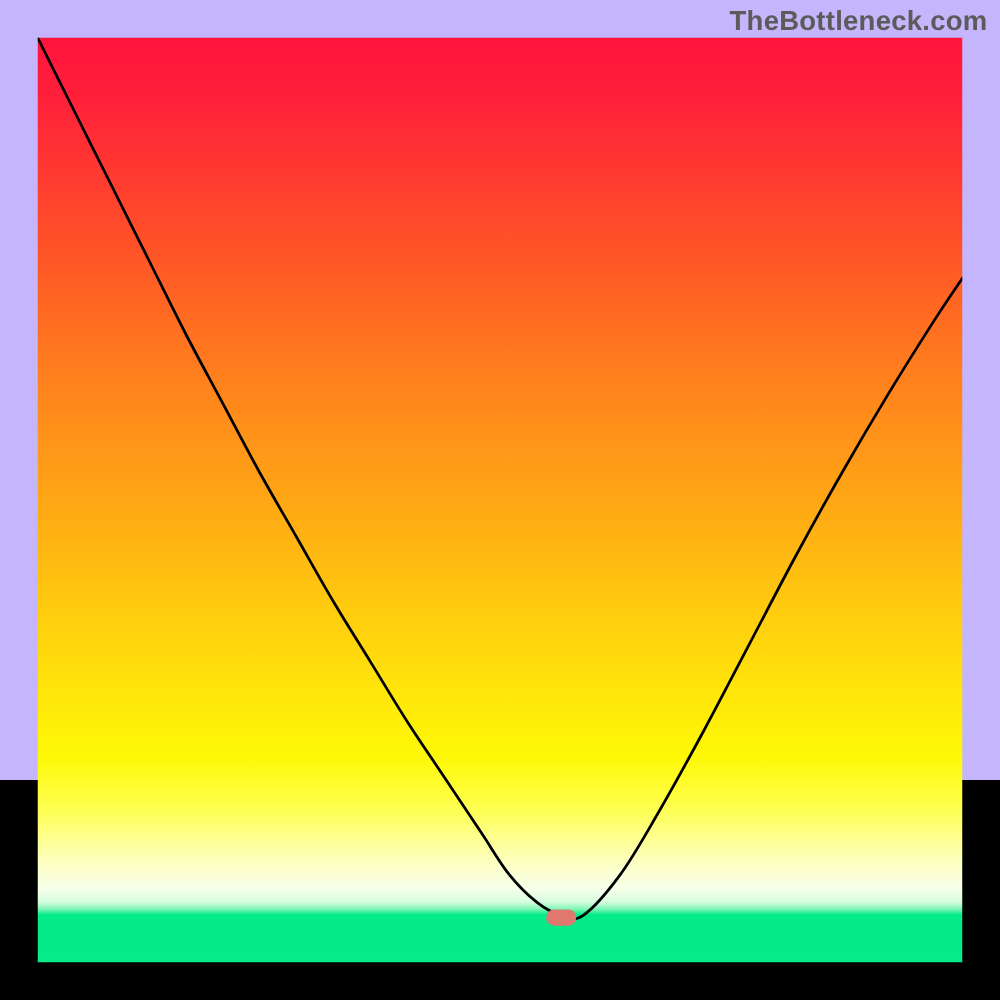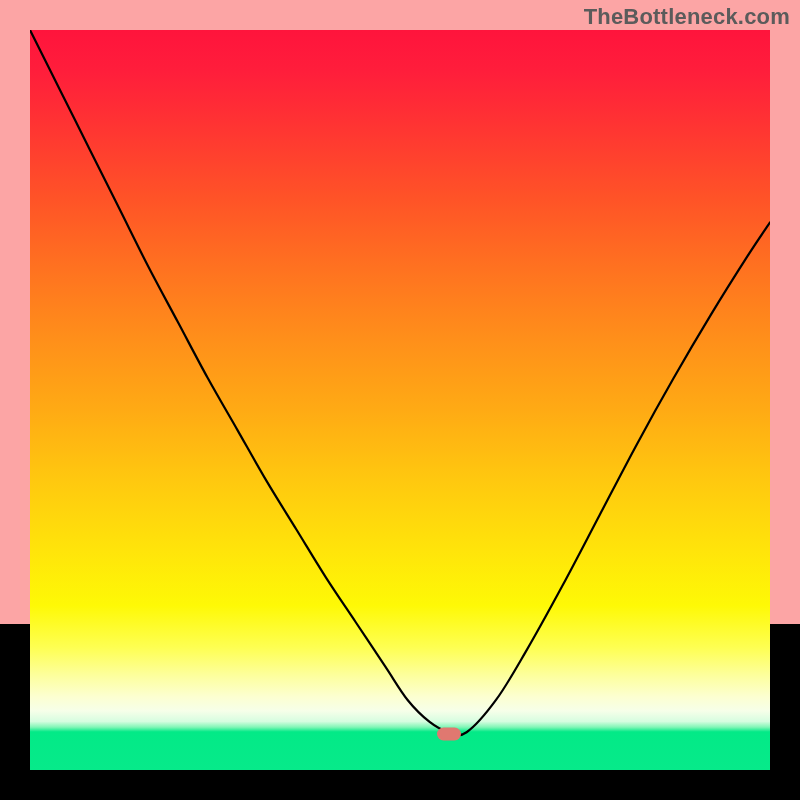--- a/index.html
+++ b/index.html
@@ -8,21 +8,21 @@
     width: 800px;
     height: 800px;
     background: #000;
     font-family: Arial, Helvetica, sans-serif;
     overflow: hidden;
   }
   .frame {
     position: relative;
     width: 800px;
     height: 624px;
-    background: #fca5a5;
+    background: #c4b5fd;
   }
   .watermark {
     position: absolute;
     top: 4px;
     right: 10px;
     color: #5b5b5b;
     font-size: 22px;
     font-weight: 600;
     letter-spacing: 0.2px;
     z-index: 30;

